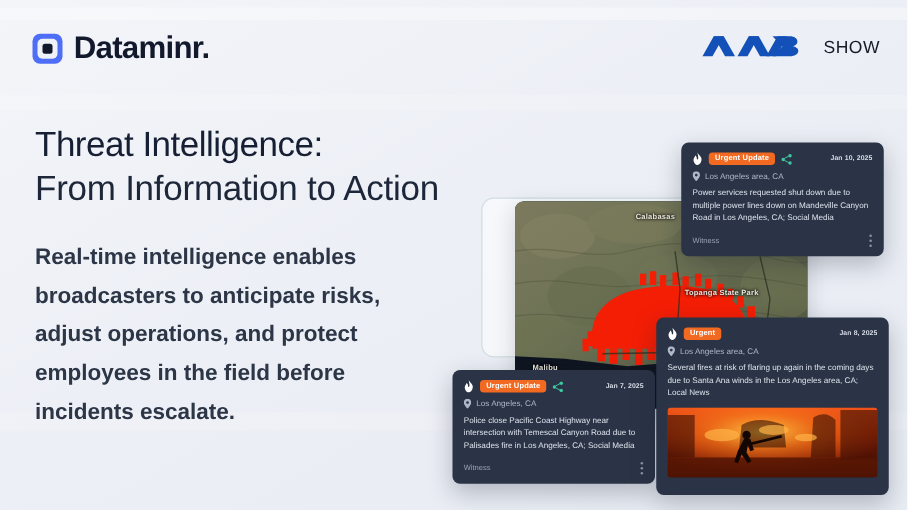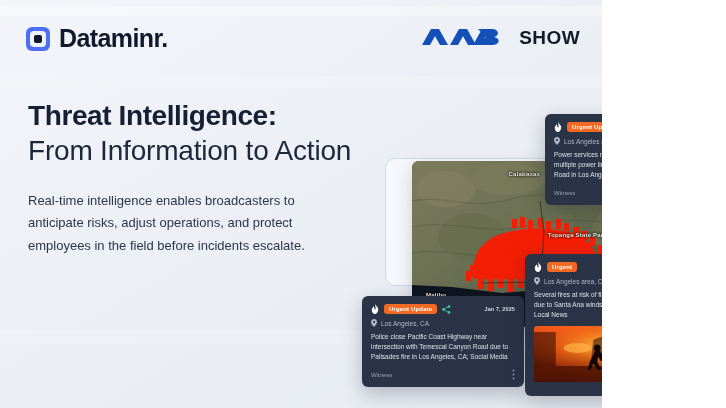--- a/index.html
+++ b/index.html
@@ -3,21 +3,21 @@
 <meta charset="utf-8">
 <style>
   * { box-sizing: border-box; margin: 0; padding: 0; }
   html, body {
     width: 726px; height: 408px;
     overflow: hidden;
     font-family: "Liberation Sans", sans-serif;
   }
   .slide {
     position: relative;
-    width: 602px; height: 408px;
+    width: 726px; height: 408px;
     background: linear-gradient(150deg, #f3f5f9 0%, #eceff5 45%, #e8ecf3 100%);
     overflow: hidden;
   }
   
   .bg-band {
     position: absolute; left: 0; width: 100%;
     background: rgba(255,255,255,0.35);
     pointer-events: none;
   }
   .bg-band.b1 { top: 6px;  height: 10px; }
@@ -51,39 +51,39 @@
     letter-spacing: -0.6px; line-height: 1;
   }
   .dm-word .dot { font-size: 25px; }
 
   .nab-wrap {
     position: absolute; right: 22px; top: 24px;
     display: flex; align-items: center; gap: 7px;
   }
   .nab-logo { display: block; }
   .nab-show {
-    font-size: 19px; font-weight: 700; color: #141a26;
+    font-size: 14px; font-weight: 400; color: #141a26;
     letter-spacing: 0.4px; line-height: 1;
   }
 
   
   .headline {
     position: absolute; left: 28px; top: 99px; width: 380px;
   }
   .headline .l1 {
-    font-size: 28px; font-weight: 700; color: #161f33;
+    font-size: 28px; font-weight: 400; color: #161f33;
     letter-spacing: -0.4px; line-height: 1.18;
   }
   .headline .l2 {
     font-size: 28px; font-weight: 400; color: #1d2739;
     letter-spacing: -0.2px; line-height: 1.24; margin-top: 2px;
   }
   .body-copy {
     position: absolute; left: 28px; top: 190px; width: 288px;
-    font-size: 13px; line-height: 1.72; color: #2c3647; font-weight: 400;
+    font-size: 18px; line-height: 1.72; color: #2c3647; font-weight: 700;
   }
 
   
   .composition {
     position: absolute; left: 380px; top: 106px;
     width: 346px; height: 302px;
   }
   .ghost-panel {
     position: absolute; left: 5px; top: 52px;
     width: 214px; height: 128px;

